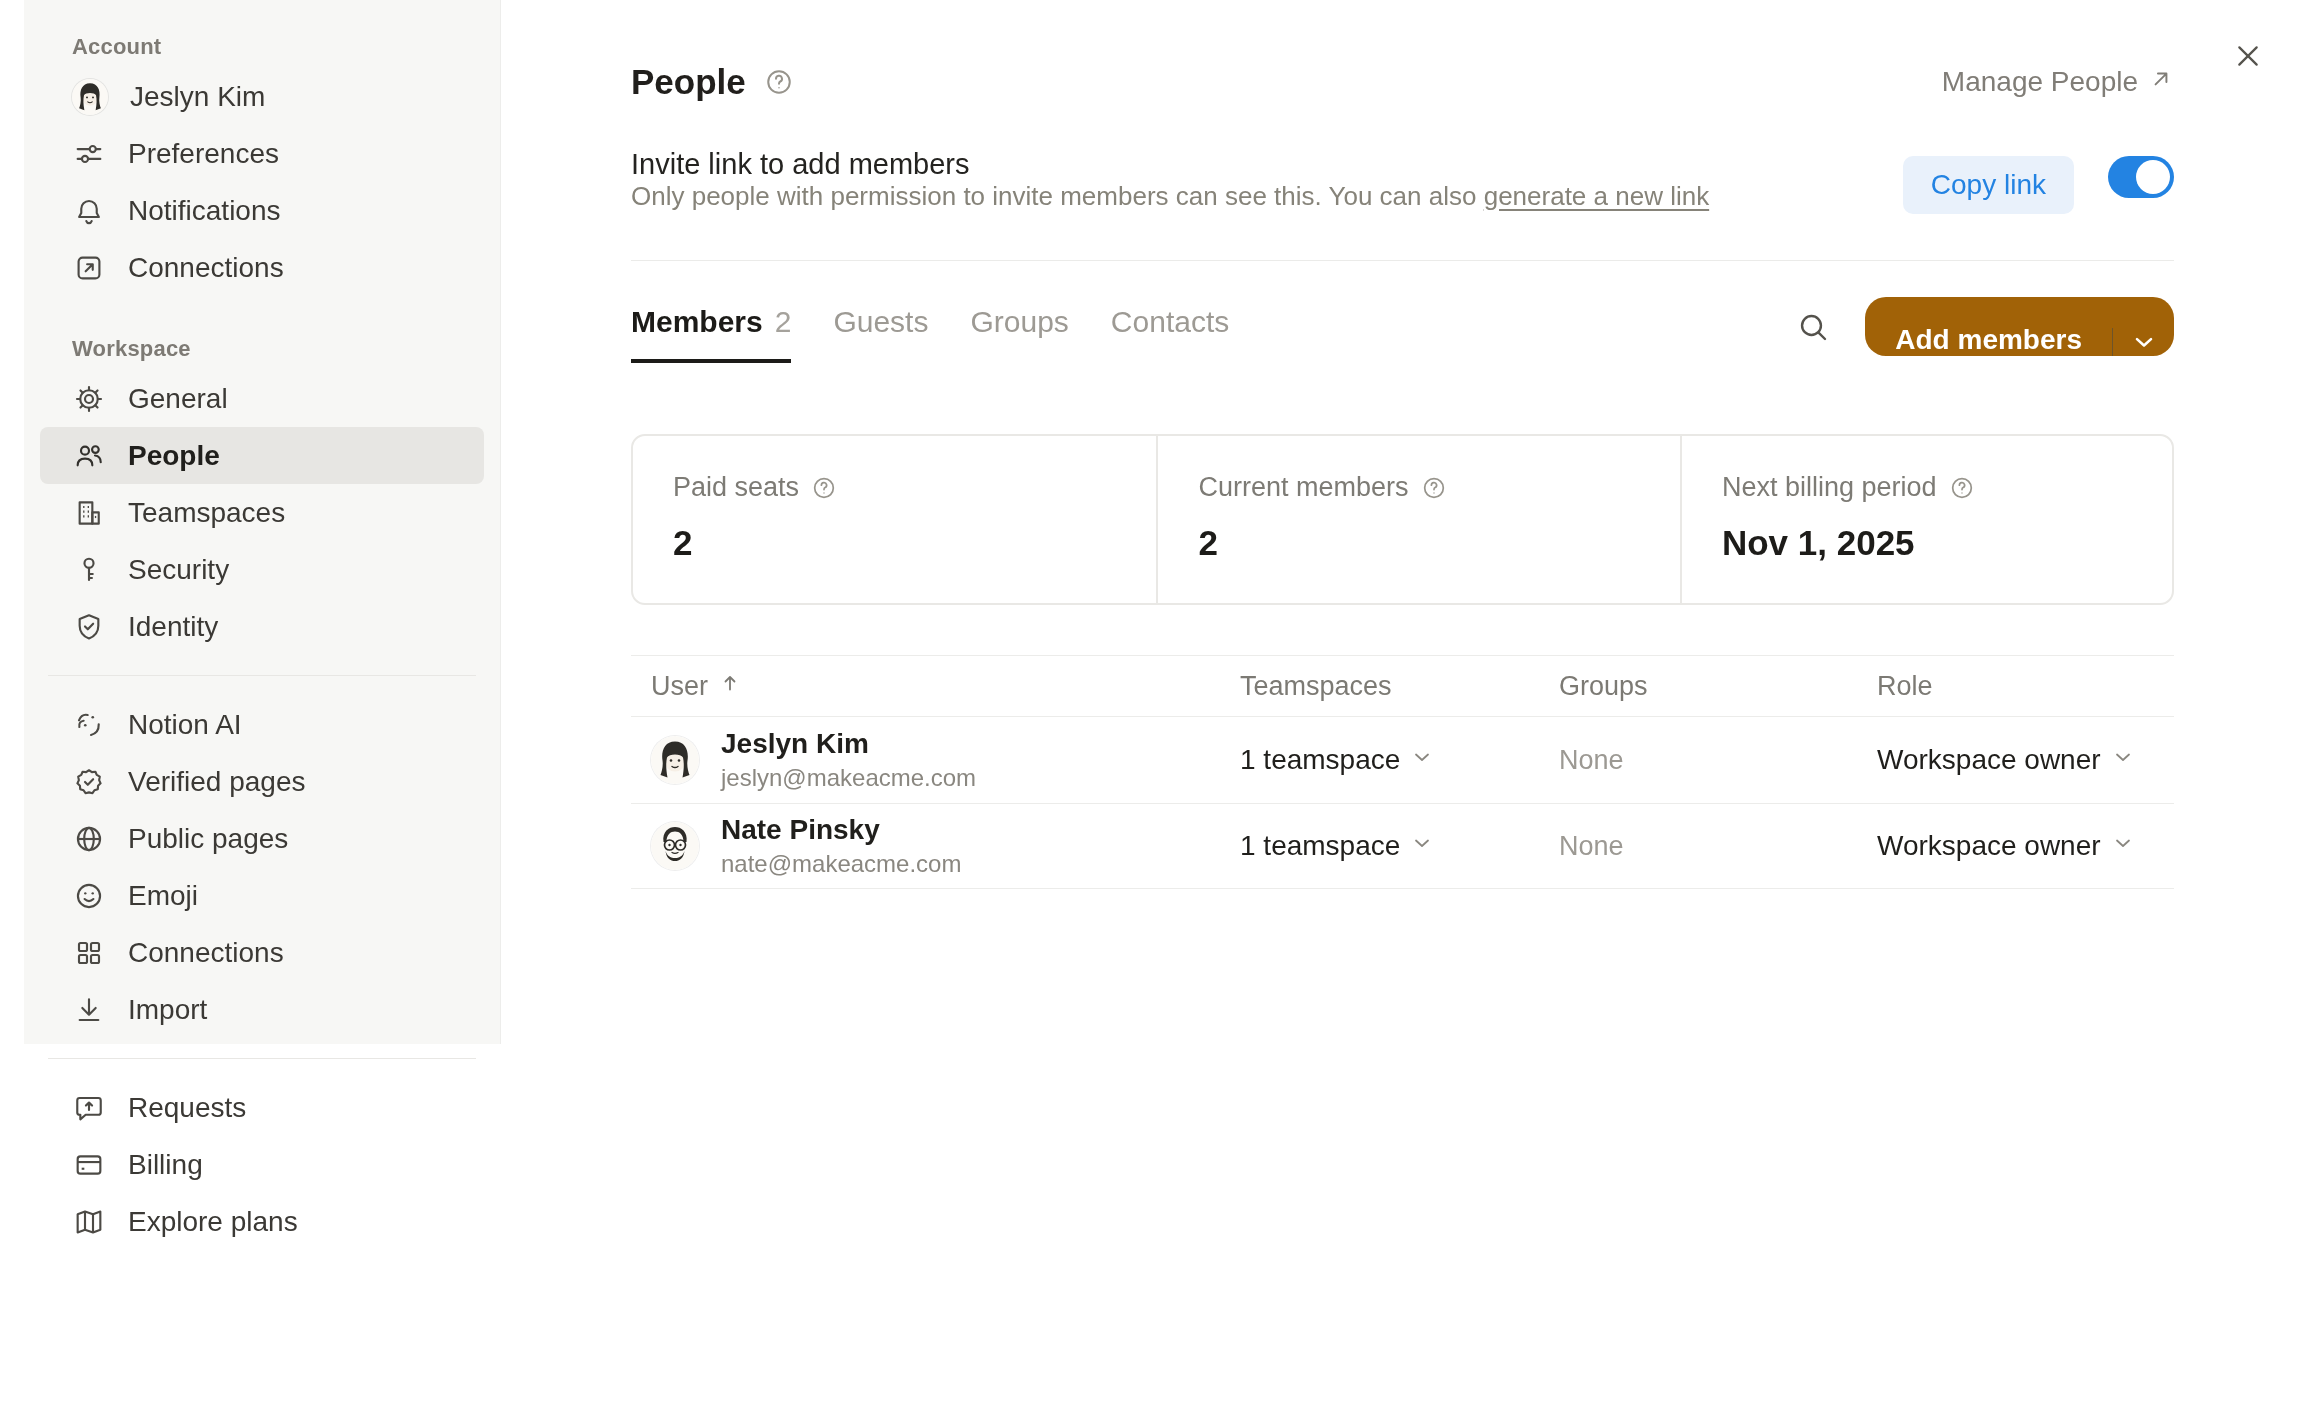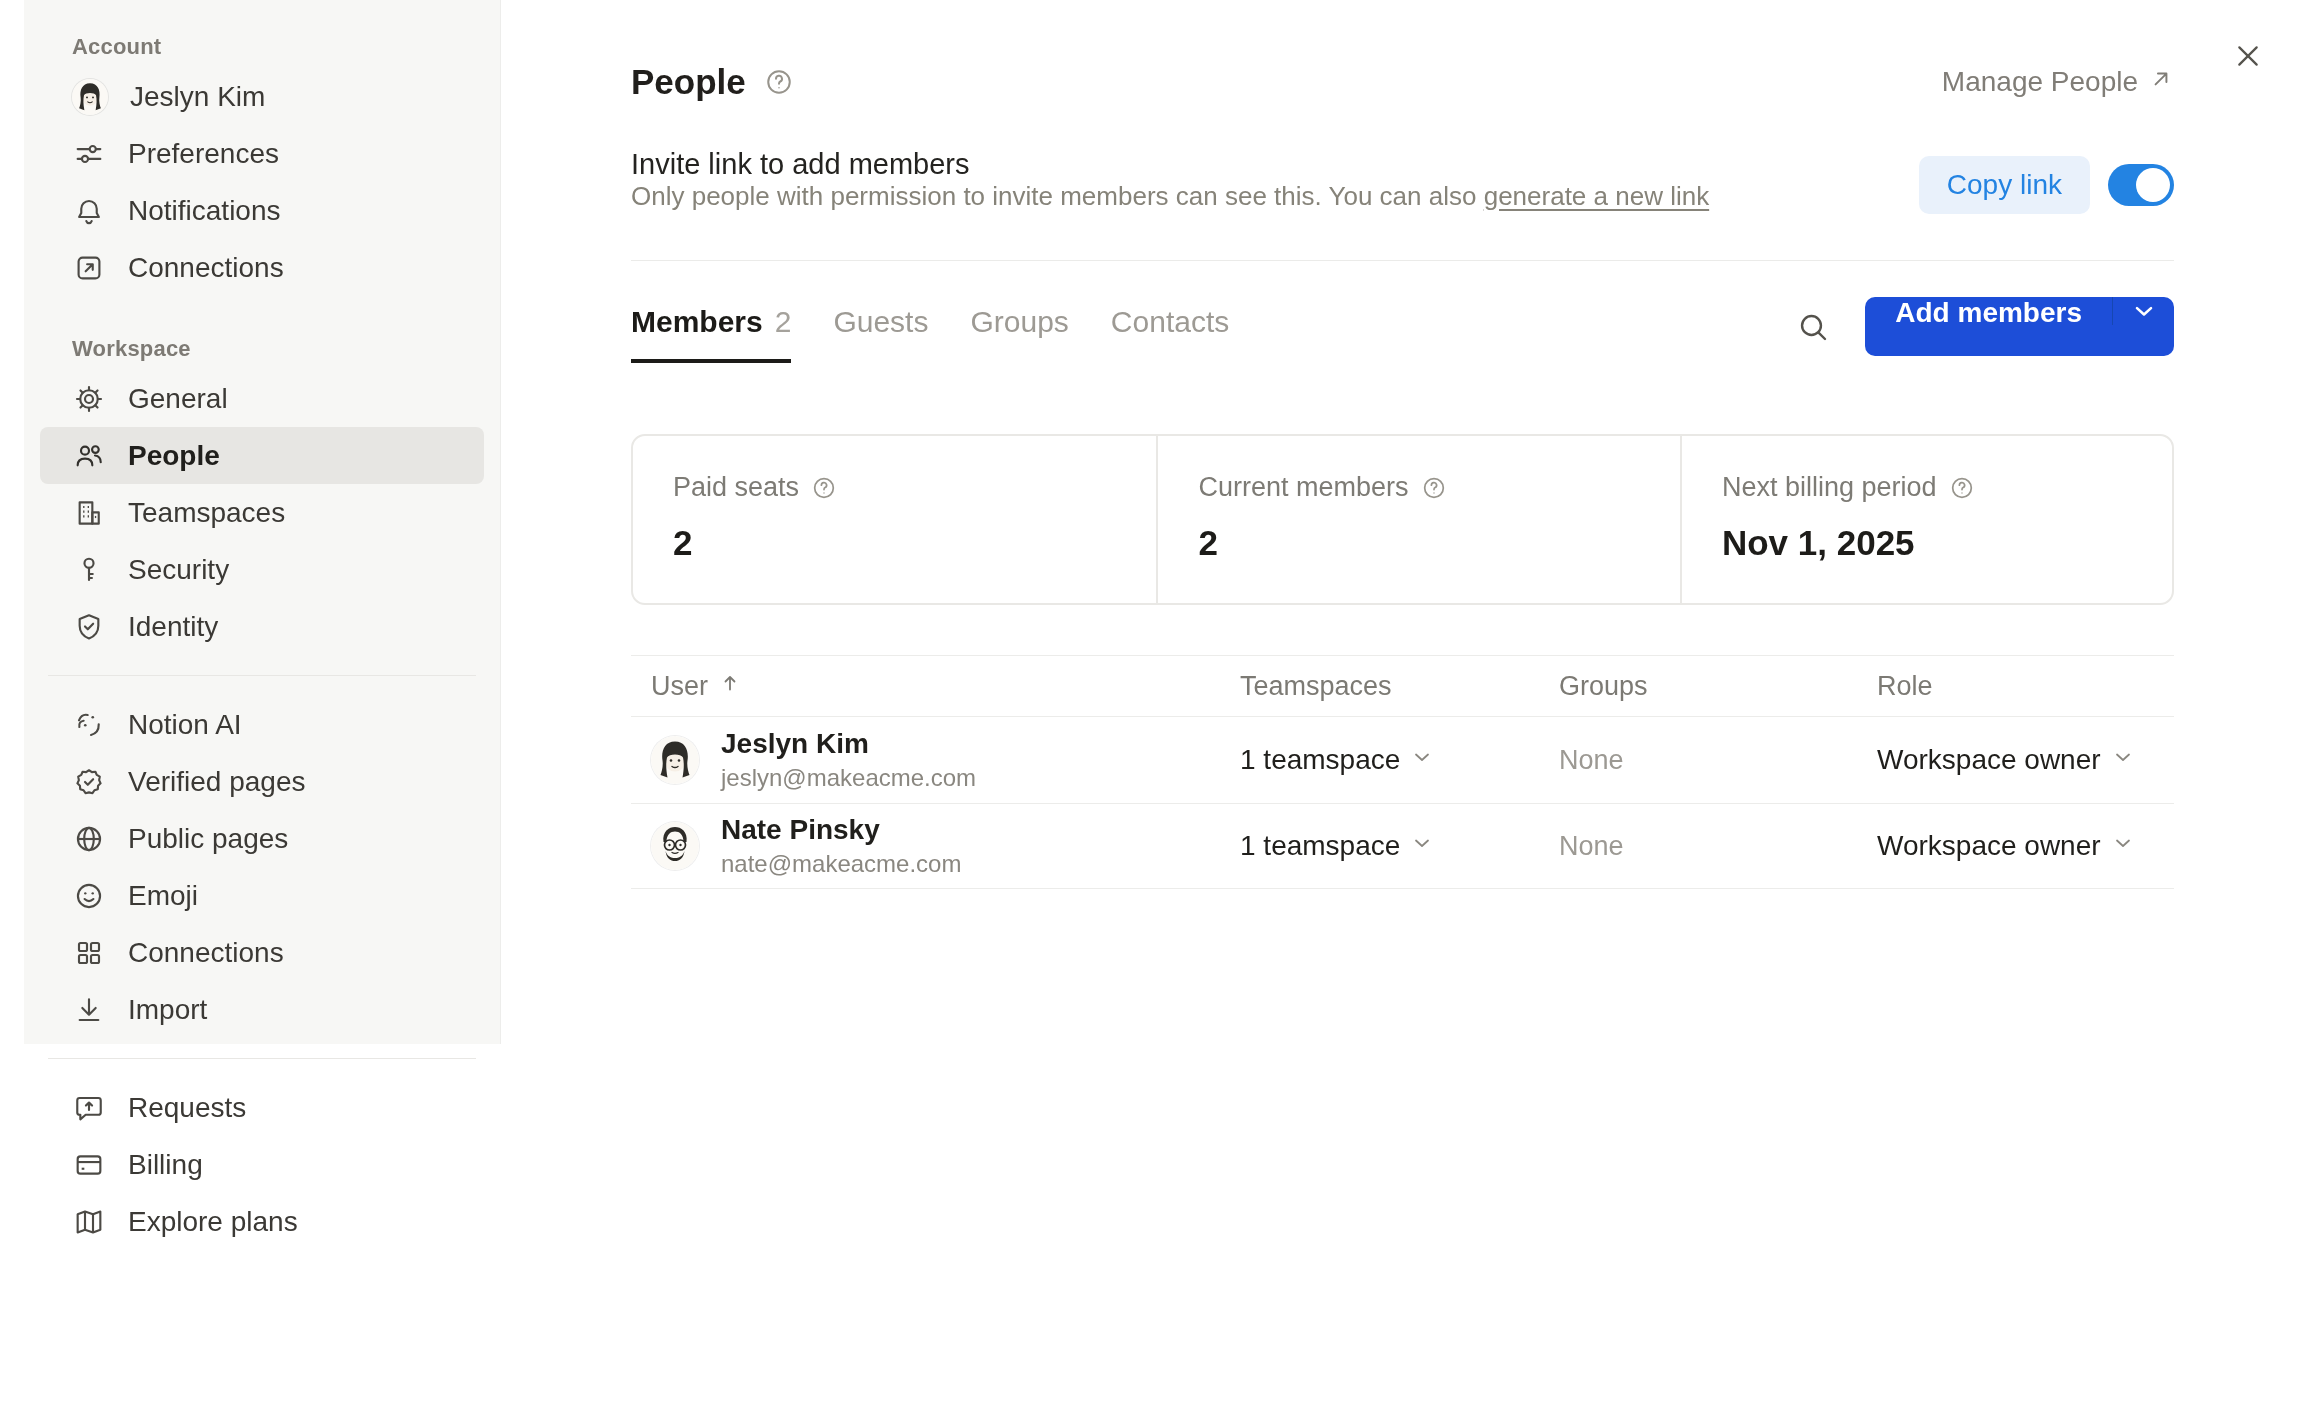--- a/index.html
+++ b/index.html
@@ -46,40 +46,40 @@
   .header-row { margin-top:62px; display:flex; align-items:center; }
   .page-title { font-size:35px; font-weight:700; color:#211f1c; }
   .title-help { margin-left:18px; display:flex; }
   .manage-link { margin-left:auto; display:flex; align-items:center; gap:10px; font-size:28px; color:#807d77; cursor:pointer; }
 
   .invite-row { margin-top:46px; display:flex; align-items:flex-start; }
   .invite-text { flex:1; }
   .invite-heading { font-size:29px; font-weight:400; color:#242320; }
   .invite-desc { font-size:26px; color:#868379; }
   .invite-desc .gen-link { text-decoration:underline; text-underline-offset:4px; cursor:pointer; color:#868379; }
-  .invite-controls { display:flex; align-items:center; gap:18px; margin-top:8px; }
+  .invite-controls { display:flex; gap:34px; margin-top:8px; }
   .copy-link-btn {
     background:#e9f1fb; color:#2383e2;
     font-size:28px; font-weight:500;
     padding:13px 28px; border-radius:10px; cursor:pointer; white-space:nowrap;
   }
   .toggle { width:66px; height:42px; border-radius:21px; background:#2383e2; position:relative; cursor:pointer; flex:none; }
   .toggle .knob { position:absolute; top:4px; right:4px; width:34px; height:34px; border-radius:50%; background:#fff; }
 
   .section-divider { height:1px; background:#ebebe9; margin-top:46px; }
 
   
   .tabs-row { margin-top:36px; display:flex; align-items:center; }
   .tabs { display:flex; gap:42px; }
   .tab { padding-bottom:20px; font-size:30px; font-weight:500; color:#9d9a94; cursor:pointer; display:flex; gap:12px; align-items:baseline; border-bottom:4px solid transparent; }
   .tab.active { color:#1c1b18; font-weight:700; border-bottom-color:#1c1b18; }
   .tab .count { color:#a5a29c; font-weight:500; }
   .tabs-actions { margin-left:auto; display:flex; align-items:center; gap:30px; padding-bottom:14px; }
   .search-btn { width:44px; height:44px; display:flex; align-items:center; justify-content:center; cursor:pointer; }
-  .add-members { display:flex; align-items:flex-start; background:#1d4ed8; border-radius:10px; overflow:hidden; cursor:pointer; height:59px; }
+  .add-members { display:flex; align-items:flex-end; background:#a16207; border-radius:21px; overflow:hidden; cursor:pointer; height:59px; }
   .add-members .am-label { display:flex; align-items:center; padding:0 30px; color:#fff; font-size:28px; font-weight:600; }
   .add-members .am-caret { display:flex; align-items:center; justify-content:center; width:62px; border-left:1px solid rgba(12,60,110,.35); }
 
   
   .stats { margin-top:64px; display:grid; grid-template-columns:1fr 1fr .94fr; border:2px solid #e9e8e5; border-radius:14px; }
   .stat { padding:36px 40px 40px 40px; }
   .stat + .stat { border-left:2px solid #e9e8e5; }
   .stat-label { display:flex; align-items:center; gap:12px; font-size:27px; color:#7d7b75; }
   .stat-value { margin-top:20px; font-size:35px; font-weight:700; color:#1d1c19; }
 

